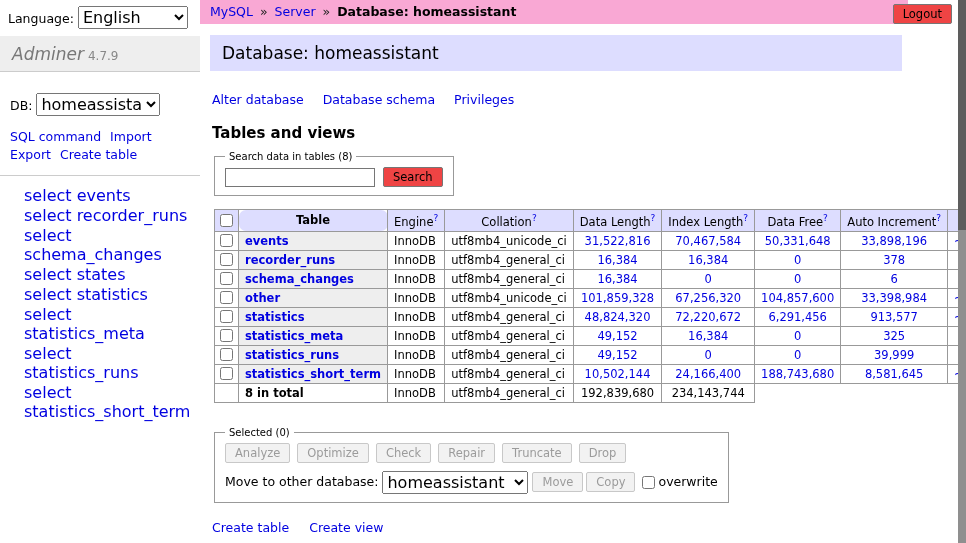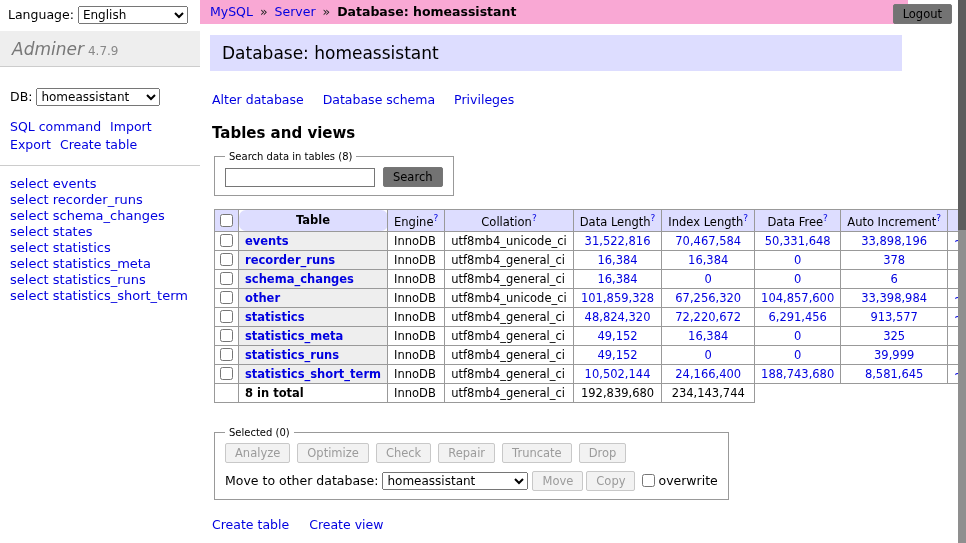--- a/index.html
+++ b/index.html
@@ -4,23 +4,23 @@
 <style>
   * { box-sizing: border-box; }
   html, body { margin: 0; padding: 0; }
   body {
     width: 966px; height: 543px; overflow: hidden; position: relative;
     background: #fff; color: #000;
     font-family: "DejaVu Sans", "Liberation Sans", sans-serif;
     font-size: 12.5px;
   }
   a { color: #0000e0; text-decoration: none; cursor: pointer; }
-  select, input, button { font-family: inherit; font-size: 12px; }
+  select, input, button { font-family: inherit; font-size: 16px; }
   button {
-    background: #737373; border: 1px solid #767676; border-radius: 2px;
+    background: #ef4444; border: 1px solid #767676; border-radius: 2px;
     padding: 2px 9px; font-size: 11.5px; cursor: pointer;
   }
   button:disabled { color: #9b9b9b; border-color: #c8c8c8; background: #f2f2f2; cursor: default; }
   input[type=text] { border: 1px solid #767676; padding: 2px 4px; height: 19px; }
 
   
   #sidebar { position: absolute; left: 0; top: 0; width: 200px; height: 100%; background: #fff; }
   #lang-row { padding: 6px 8px 5px 8px; white-space: nowrap; }
   #lang-row select { width: 110px; margin-left: 4px; }
   h1 {
@@ -28,21 +28,21 @@
     background: #eee; color: #777; border-bottom: 1px solid #ccc;
     font-size: 17px; font-weight: normal;
   }
   h1 .app { font-style: italic; }
   h1 .ver { font-size: 12px; margin-left: 4px; color: #888; }
   #db-row { padding: 13px 10px 10px 10px; white-space: nowrap; }
   #db-row select { width: 124px; margin-left: 4px; }
   #actions { padding: 2px 10px 11px 10px; border-bottom: 1px solid #ccc; line-height: 1.45; }
   #actions a { margin-right: 9px; }
   #table-links { padding: 9px 10px; }
-  #table-links a { display: block; padding: 0.5px 0; font-size: 13px; }
+  #table-links a { display: block; padding: 0.5px 0; font-size: 16px; margin-left: 14px; }
 
   
   #main { position: absolute; left: 200px; top: 0; right: 8px; height: 100%; background: #fff; }
   #breadcrumb { background: #f9a8d4; height: 24px; padding: 4px 10px; margin-right: 50px; white-space: nowrap; }
   #breadcrumb .sep { color: #222; margin: 0 3px; }
   #logout-btn { position: absolute; top: 4px; right: 14px; z-index: 5; }
   h2 {
     background: #ddf; margin: 11px 56px 0 10px; padding: 8px 12px;
     font-size: 17px; font-weight: normal;
   }

